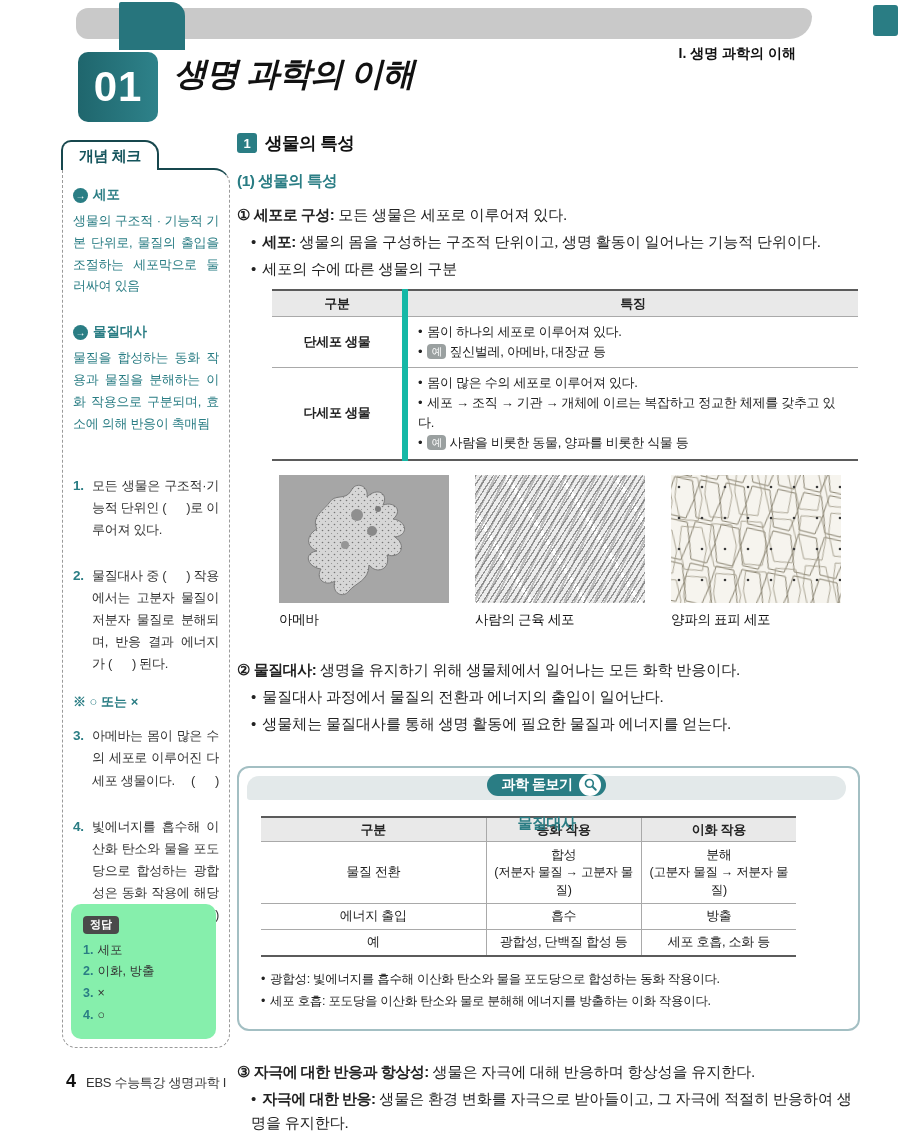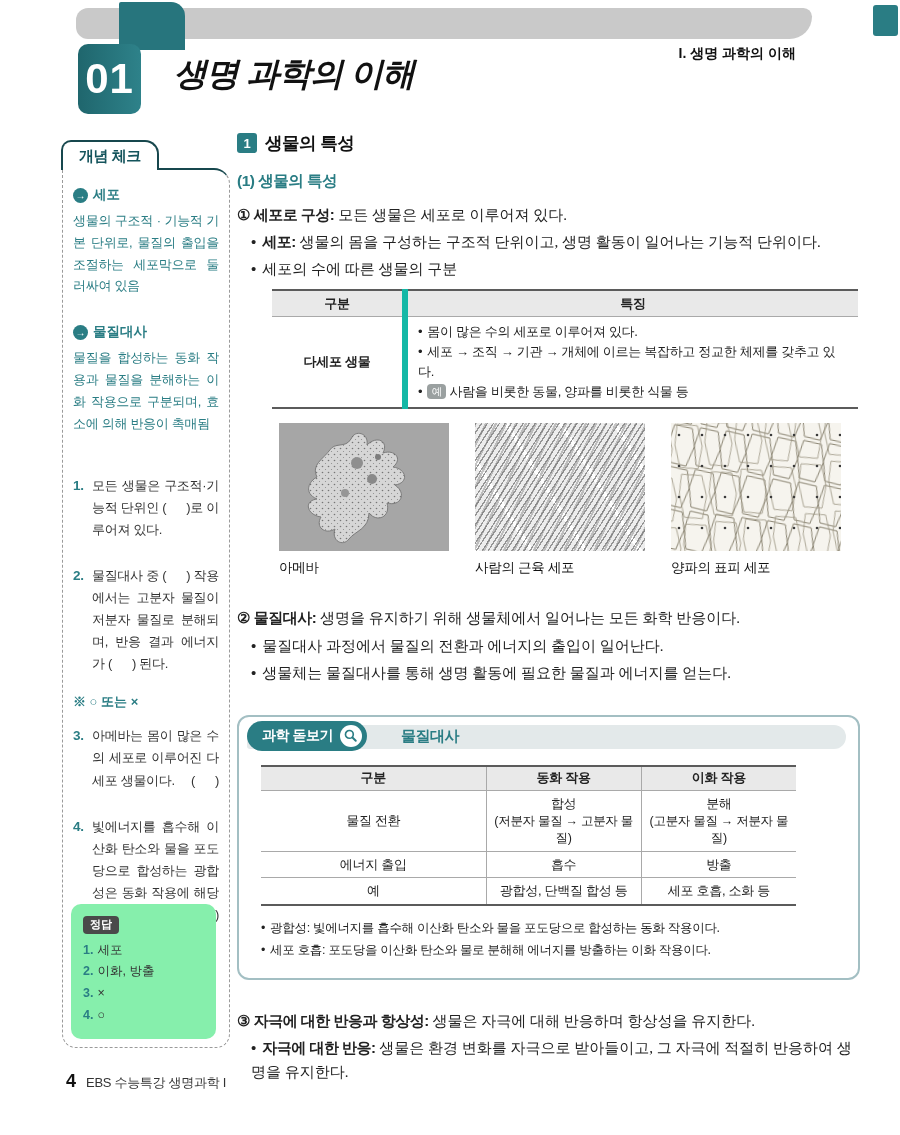--- a/index.html
+++ b/index.html
@@ -8,21 +8,21 @@
     width:900px; height:1135px; position:relative; overflow:hidden;
     font-family:"Liberation Sans", sans-serif; color:#222;
   }
   
   .gray-bar { position:absolute; left:76px; top:8px; width:736px; height:31px;
     background:#c9c9c9; border-radius:14px 10px 26px 14px; }
   .edge-tab { position:absolute; right:2px; top:5px; width:25px; height:31px;
     background:#2a7d84; border-radius:3px; }
   .ribbon { position:absolute; left:119px; top:2px; width:66px; height:48px;
     background:#27757d; border-radius:2px 14px 0 0; z-index:2; }
-  .chapter-num { position:absolute; left:78px; top:44px; width:63px; height:70px;
+  .chapter-num { position:absolute; left:78px; top:52px; width:80px; height:70px;
     background:linear-gradient(90deg,#1f666d,#2e828a); border-radius:10px; z-index:3;
     color:#fff; font-size:42px; font-weight:bold; display:flex; align-items:center; justify-content:center;
     letter-spacing:1px; }
   .chapter-title { position:absolute; left:174px; top:52px; font-size:33px; font-weight:bold;
     letter-spacing:-1px; color:#111; z-index:3;font-style:italic; }
   .unit-label { position:absolute; right:104px; top:45px; font-size:14px; font-weight:bold; color:#111; }
   
   .concept-box { position:absolute; left:62px; top:168px; width:168px; height:880px;
     border-left:1.5px dashed #9a9a9a; border-right:1.5px dashed #9a9a9a; border-bottom:1.5px dashed #9a9a9a;
     border-top:2px solid #17474d; border-radius:2px 16px 14px 14px; padding:16px 10px 12px 10px; }
@@ -80,21 +80,21 @@
   .fig-muscle { background-color:#ededed;
     background-image:
       repeating-linear-gradient(123deg, rgba(120,120,120,.75) 0 1.3px, transparent 1.3px 5px),
       repeating-linear-gradient(116deg, rgba(150,150,150,.55) 0 2px, transparent 2px 9px),
       repeating-linear-gradient(58deg, rgba(255,255,255,.95) 0 4px, transparent 4px 46px); }
   .fig-cap { text-align:left; font-size:13.5px; margin-top:8px; color:#111; letter-spacing:-0.3px; }
   
   .sci-box { position:relative; margin-top:30px; border:2px solid #a3bfc3; border-radius:12px;
     padding:48px 18px 16px; }
   .sci-head { position:absolute; top:8px; left:8px; right:12px; height:24px; background:#e3e9ea;
-    border-radius:15px 15px 15px 4px; display:flex; align-items:center; gap:34px; }
+    border-radius:15px 15px 15px 4px; display:flex; align-items:center; gap:18px;flex-direction:column; }
   .sci-pill { height:30px; margin-top:-2px; background:#2a7d84; border-radius:15px; color:#fff;
     font-size:14px; font-weight:bold; display:flex; align-items:center; gap:7px; padding:0 5px 0 15px;
     letter-spacing:-0.5px; }
   .mag-circle { width:22px; height:22px; background:#fff; border-radius:50%; display:flex;
     align-items:center; justify-content:center; }
   .sci-title { color:#2a7d84; font-size:15px; font-weight:bold; letter-spacing:-0.5px; }
   .sci-intro { font-size:13px; margin:0 0 10px 4px; letter-spacing:-0.3px; }
   .sci-intro::before { content:"\2022"; margin-right:5px; }
   .tbl2 { width:535px; margin-left:4px; border-top:2px solid #5b5b5b; border-bottom:2px solid #5b5b5b; }
   .tbl2 th { background:#e9e9e9; font-weight:bold; height:25px; }
@@ -184,20 +184,27 @@
   </ul>
 
   <table class="tbl1">
     <thead>
       <tr>
         <th style="width:133px">구분</th>
         <th>특징</th>
       </tr>
     </thead>
     <tbody>
+      <tr>
+        <td class="row-label">단세포 생물</td>
+        <td class="row-feats">
+          <div class="feat"><span>몸이 하나의 세포로 이루어져 있다.</span></div>
+          <div class="feat"><span class="eg-badge">예</span><span>짚신벌레, 아메바, 대장균 등</span></div>
+        </td>
+      </tr>
       <tr>
         <td class="row-label">다세포 생물</td>
         <td class="row-feats">
           <div class="feat"><span>몸이 많은 수의 세포로 이루어져 있다.</span></div>
           <div class="feat"><span>세포 → 조직 → 기관 → 개체에 이르는 복잡하고 정교한 체제를 갖추고 있다.</span></div>
           <div class="feat"><span class="eg-badge">예</span><span>사람을 비롯한 동물, 양파를 비롯한 식물 등</span></div>
         </td>
       </tr>
     </tbody>
   </table>

